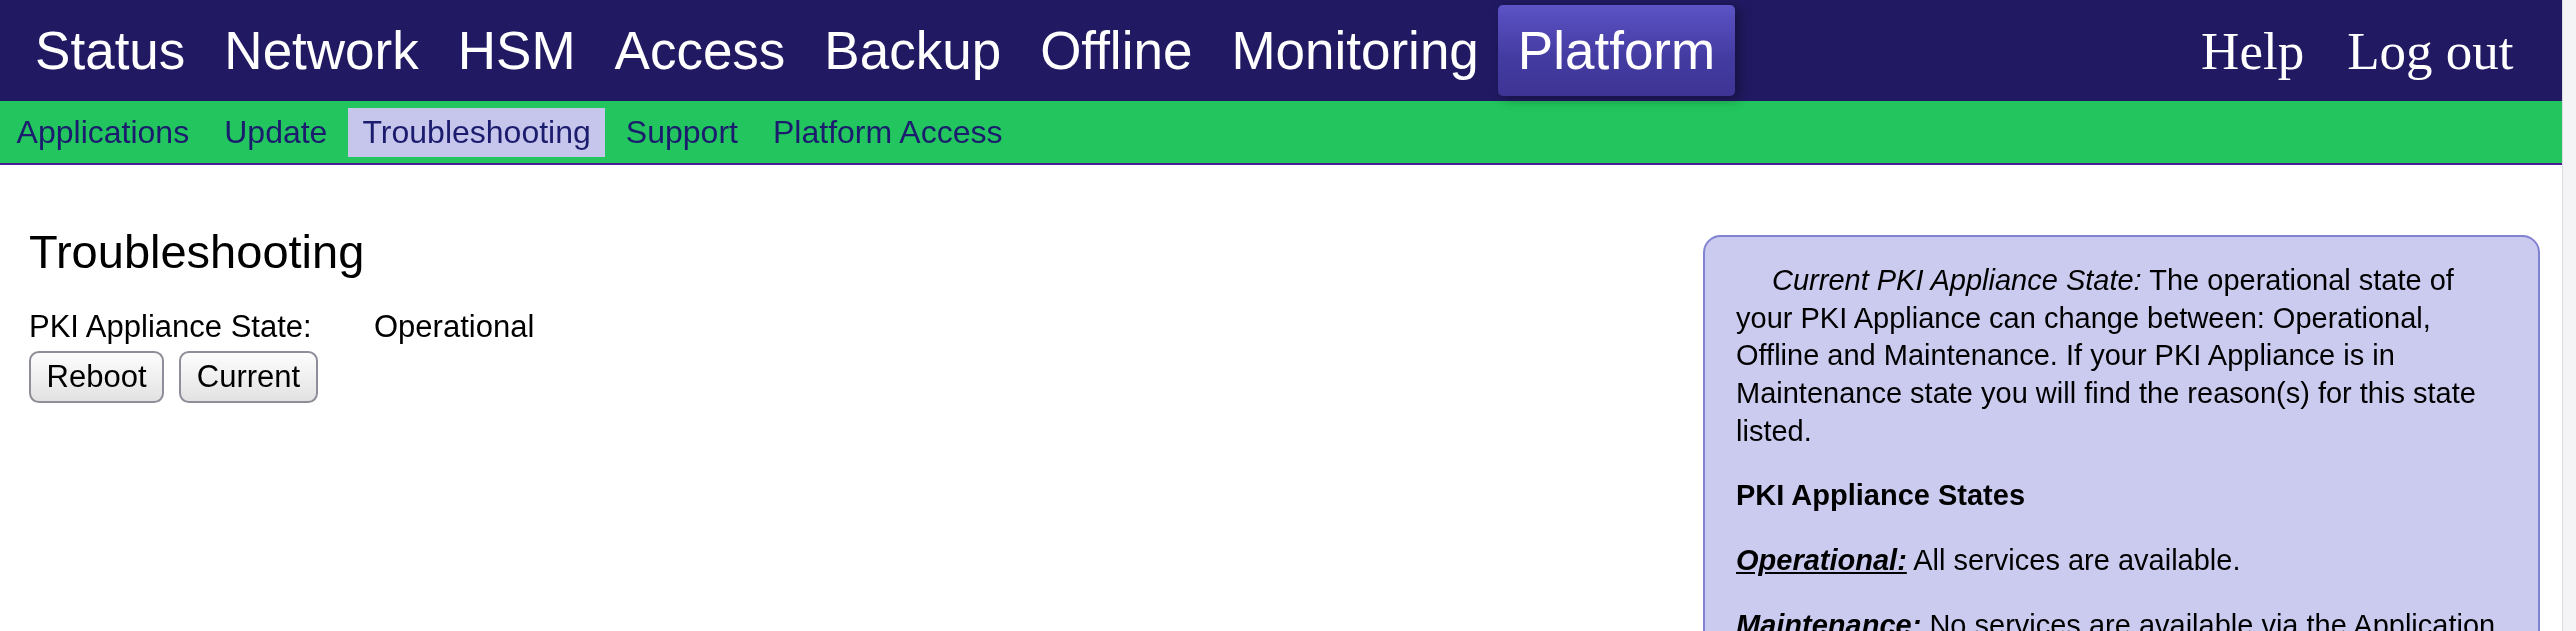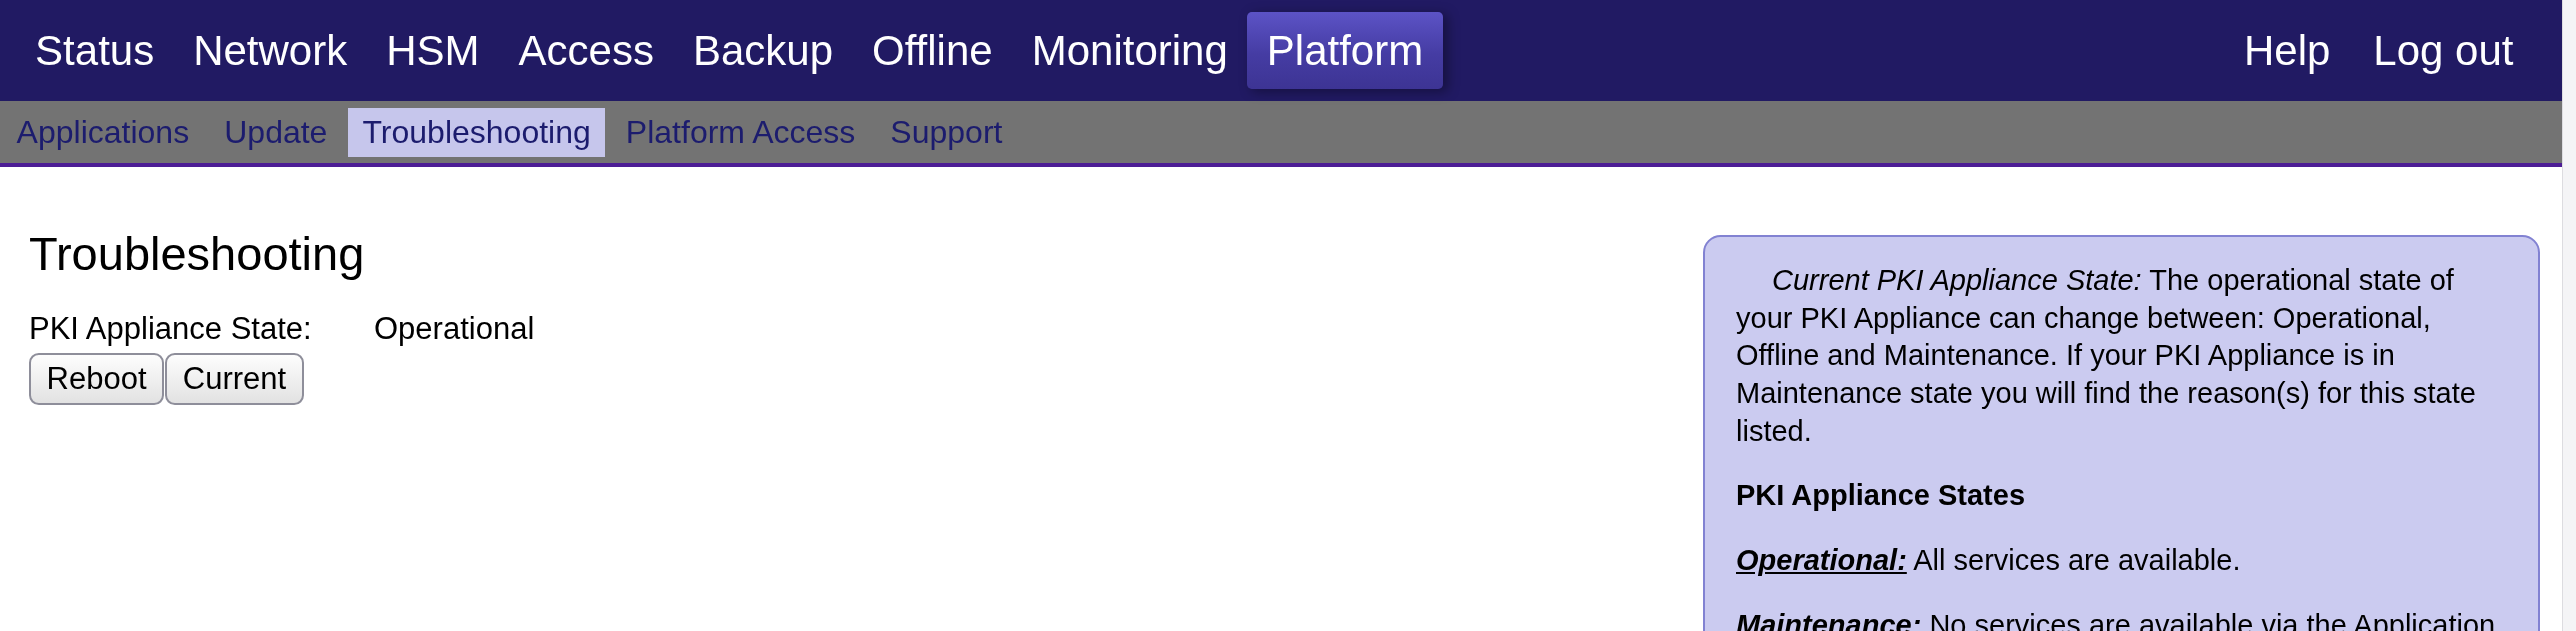--- a/index.html
+++ b/index.html
@@ -14,45 +14,45 @@
     font-family: "Liberation Sans", sans-serif;
   }
 
   
   .topnav {
     display: flex;
     height: 101px;
     background: #211a63;
     padding: 0 41px 0 15.6px;
     color: #ffffff;
-    font-size: 42px;
+    font-size: 53px;
   }
   .topnav-left, .topnav-right { display: flex; align-items: center; }
   .topnav-item {
     padding: 14.6px 19.5px;
     border-radius: 4.9px;
     white-space: nowrap;
     cursor: pointer;
   }
   .topnav-item.active {
     background: linear-gradient(180deg, #5c53c6 0%, #453ca3 55%, #3d3494 100%);
     box-shadow: 4.9px 2.9px 11.7px rgba(0,0,0,0.35);
   }
-  .topnav-right { margin-left: auto; }
+  .topnav-right { margin-left: auto; font-family: Liberation Serif, serif; }
   .topnav-right .topnav-item { padding: 14.6px 21.5px; }
 
   
   .subnav {
     display: flex;
     align-items: center;
-    background: #737373;
+    background: #22c55e;
     padding: 6.8px 9.8px 6.8px 2px;
     font-size: 32px;
     color: #1c1c6e;
-    border-bottom: 4px solid #4c1d95;
+    border-bottom: 2px solid #4c1d95;
   }
   .subnav-item {
     padding: 5.9px 14.6px;
     margin-right: 5.9px;
     white-space: nowrap;
     cursor: pointer;
   }
   .subnav-item.active { background: #c6c6ec; }
 
   
@@ -74,21 +74,21 @@
   .row-actions .info-label { padding-top: 5.9px; }
   .buttons { display: flex; align-items: center; }
   .btn {
     font-family: "Liberation Sans", sans-serif;
     font-size: 31px;
     color: #000000;
     background: linear-gradient(180deg, #fdfdfd 0%, #ededed 60%, #e2e2e2 100%);
     border: 2px solid #8e8e9a;
     border-radius: 9.8px;
     padding: 5.9px 15.6px;
-    margin-right: 1px;
+    margin-right: 15px;
     cursor: pointer;
   }
 
   
   .help-panel {
     position: absolute;
     left: 1703px;
     top: 235px;
     width: 837px;
     min-height: 507px;
@@ -138,22 +138,22 @@
   <div class="topnav-right">
     <div class="topnav-item">Help</div>
     <div class="topnav-item">Log out</div>
   </div>
 </nav>
 
 <nav class="subnav">
   <div class="subnav-item">Applications</div>
   <div class="subnav-item">Update</div>
   <div class="subnav-item active">Troubleshooting</div>
+  <div class="subnav-item">Support</div>
   <div class="subnav-item">Platform Access</div>
-  <div class="subnav-item">Support</div>
 </nav>
 
 <main class="content">
   <h1>Troubleshooting</h1>
 
   <div class="info-row">
     <div class="info-label">PKI Appliance State:</div>
     <div class="info-value">Operational</div>
   </div>
 

